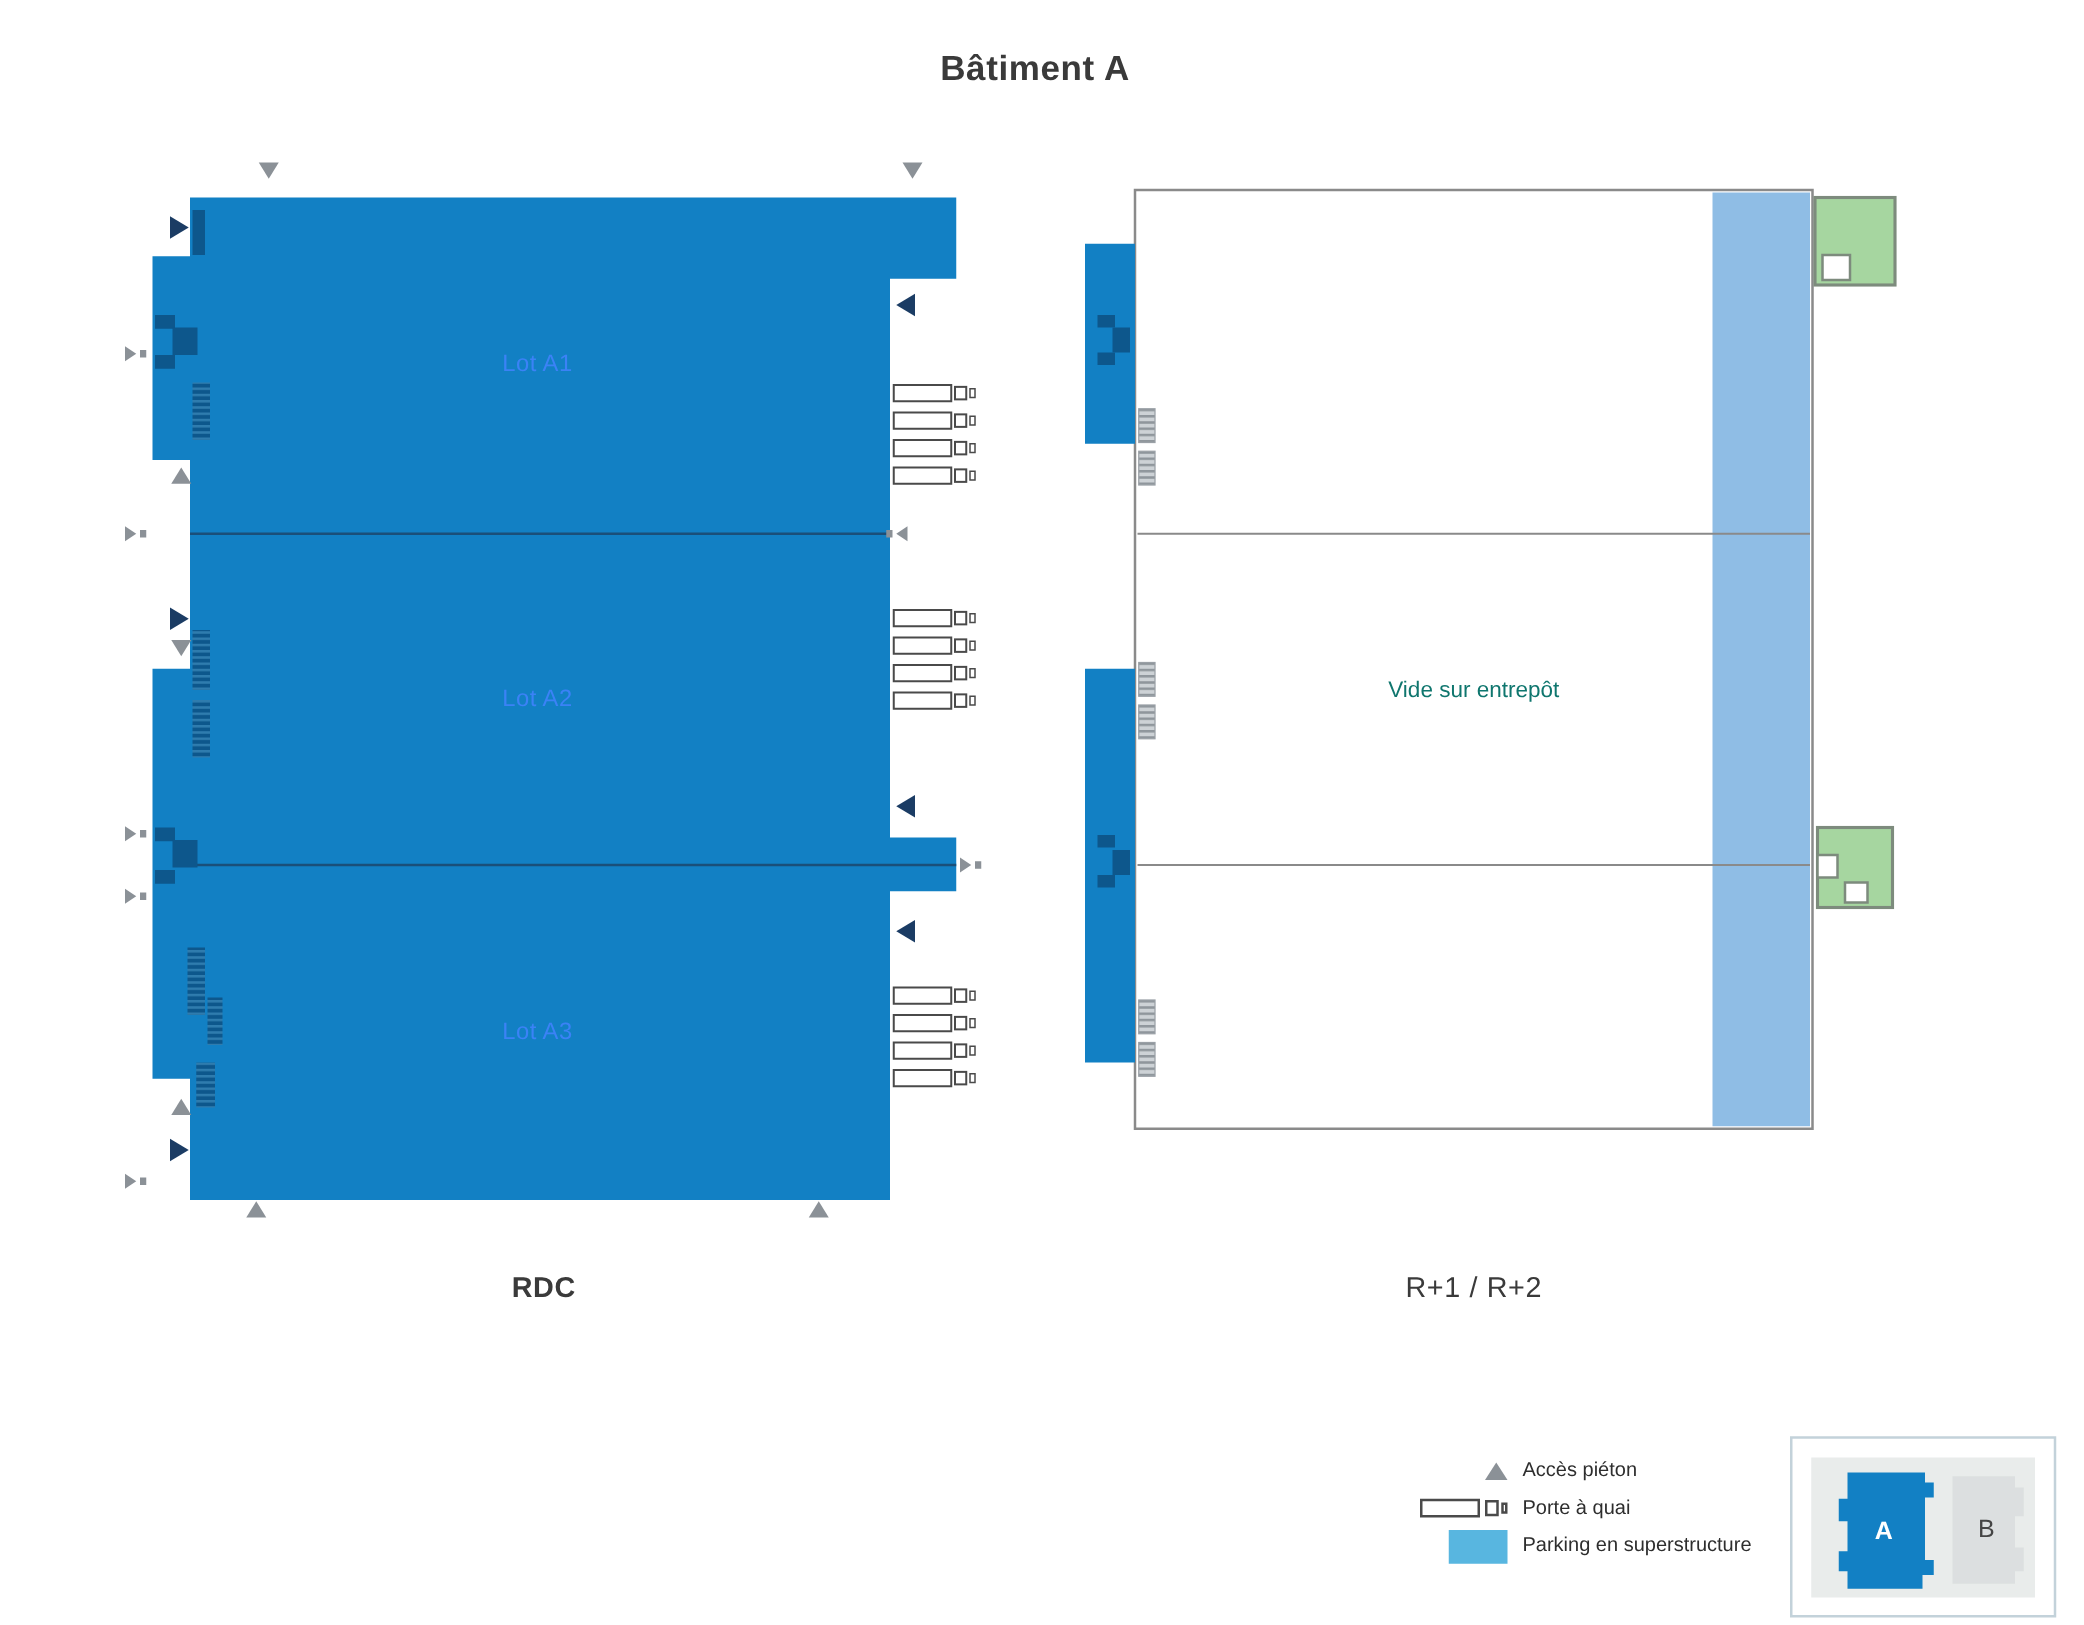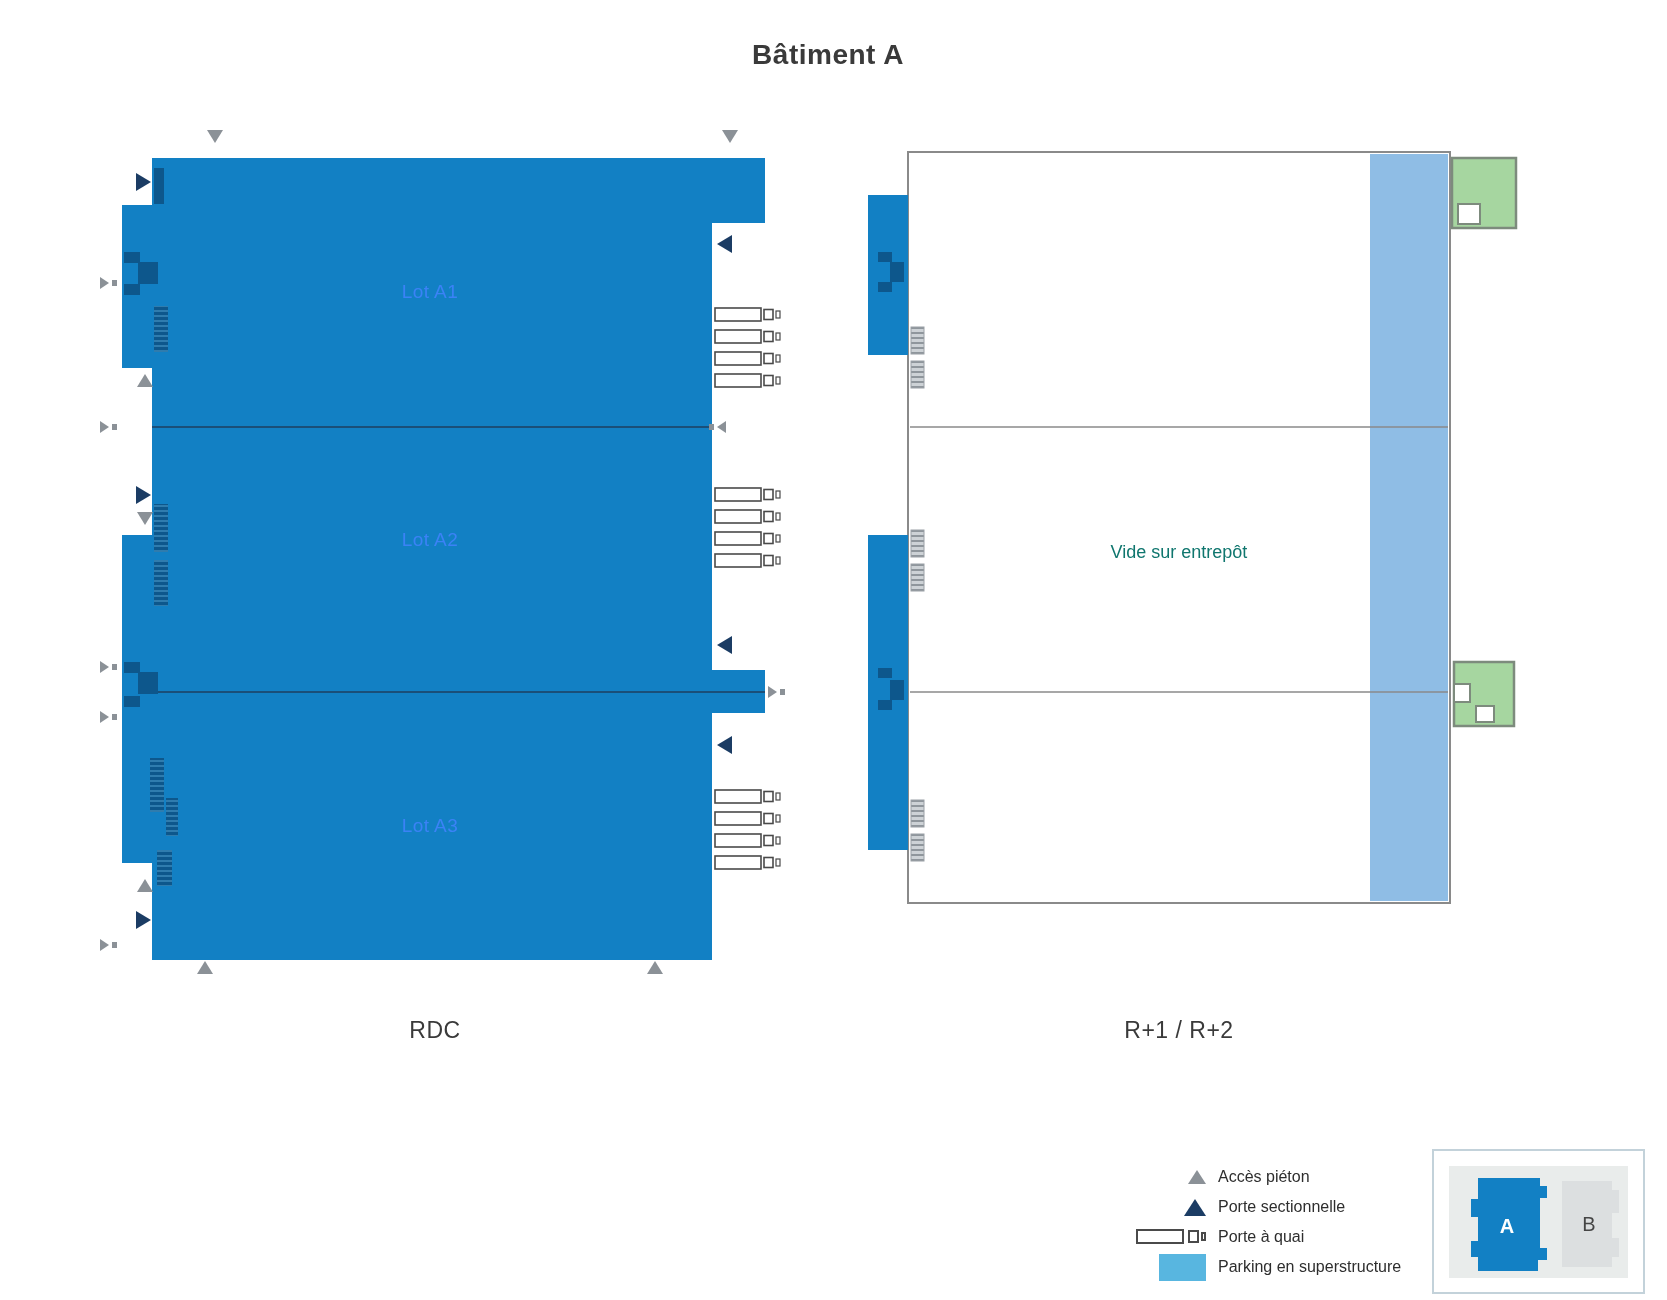--- a/index.html
+++ b/index.html
@@ -168,40 +168,34 @@
       <rect x="1433" y="1150" width="211" height="143" fill="#ffffff" stroke="#c3d2da" stroke-width="2"></rect>
       <rect x="1449" y="1166" width="179" height="112" fill="#e9eceb"></rect>
       <polygon class="bfill" points="1478,1178 1540,1178 1540,1186 1547,1186 1547,1198 1540,1198 1540,1248 1547,1248 1547,1260 1538,1260 1538,1271 1478,1271 1478,1257 1471,1257 1471,1241 1478,1241 1478,1217 1471,1217 1471,1199 1478,1199"></polygon>
       <polygon fill="#dcdfe0" points="1562,1181 1612,1181 1612,1190 1619,1190 1619,1213 1612,1213 1612,1238 1619,1238 1619,1257 1612,1257 1612,1267 1562,1267"></polygon>
     </g>
   </svg>
 
   <div class="abs title" style="left:828px;top:55px;">Bâtiment A</div>
 
   <div class="abs lot-label" style="left:430px;top:292px;">Lot A1</div>
-  <div class="abs lot-label" style="left:430px;top:540px;">Lot A2</div>
+  <div class="abs lot-label" style="left:430px;top:560px;">Lot A2</div>
   <div class="abs lot-label" style="left:430px;top:826px;">Lot A3</div>
 
   <div class="abs void-label" style="left:1179px;top:552px;">Vide sur entrepôt</div>
 
-  <div class="abs floor-label" style="left:435px;top:1030px;">RDC</div>
+  <div class="abs floor-label" style="left:435px;top:1030px;font-weight:bold;">RDC</div>
   <div class="abs floor-label" style="left:1179px;top:1030px;">R+1 / R+2</div>
 
   <div class="legend">
     <div class="legend-row">
       <div class="legend-icon-cell">
           <div class="tri-gray"></div>
         </div>
       <div class="legend-label">Accès piéton</div>
-    </div>
-    <div class="legend-row">
-      <div class="legend-icon-cell">
-          <div class="tri-navy"></div>
-        </div>
-      <div class="legend-label">Porte sectionnelle</div>
     </div>
     <div class="legend-row">
       <div class="legend-icon-cell">
         <div class="dock-icon">
           <div class="dock-rect"></div>
             <div class="dock-sq"></div>
             <div class="dock-tick"></div>
         </div>
       </div>
       <div class="legend-label">Porte à quai</div>

